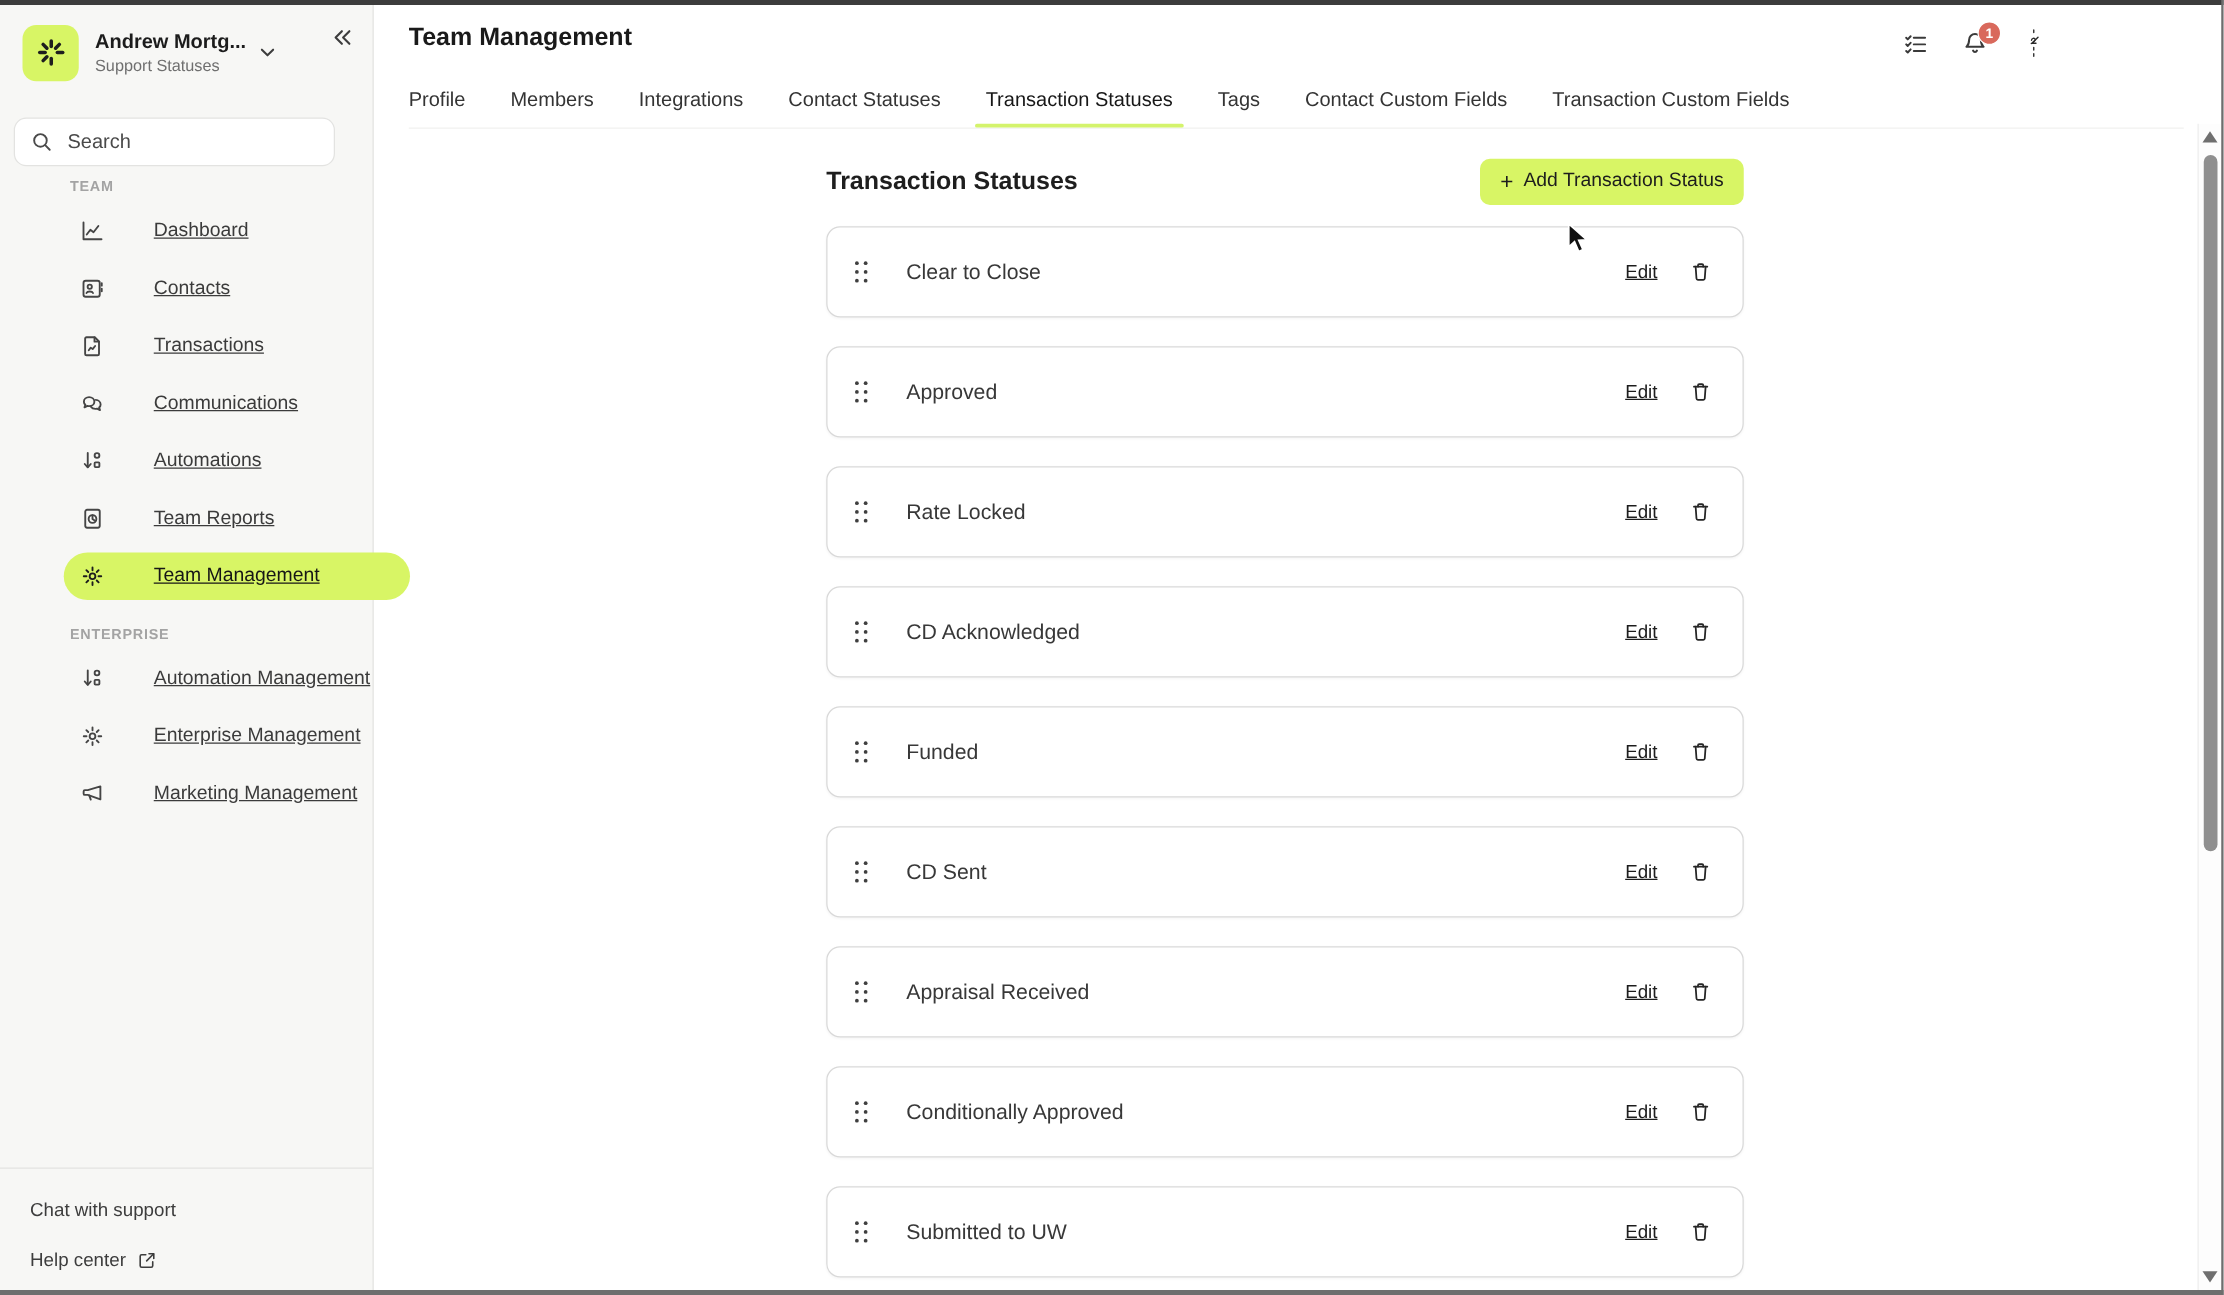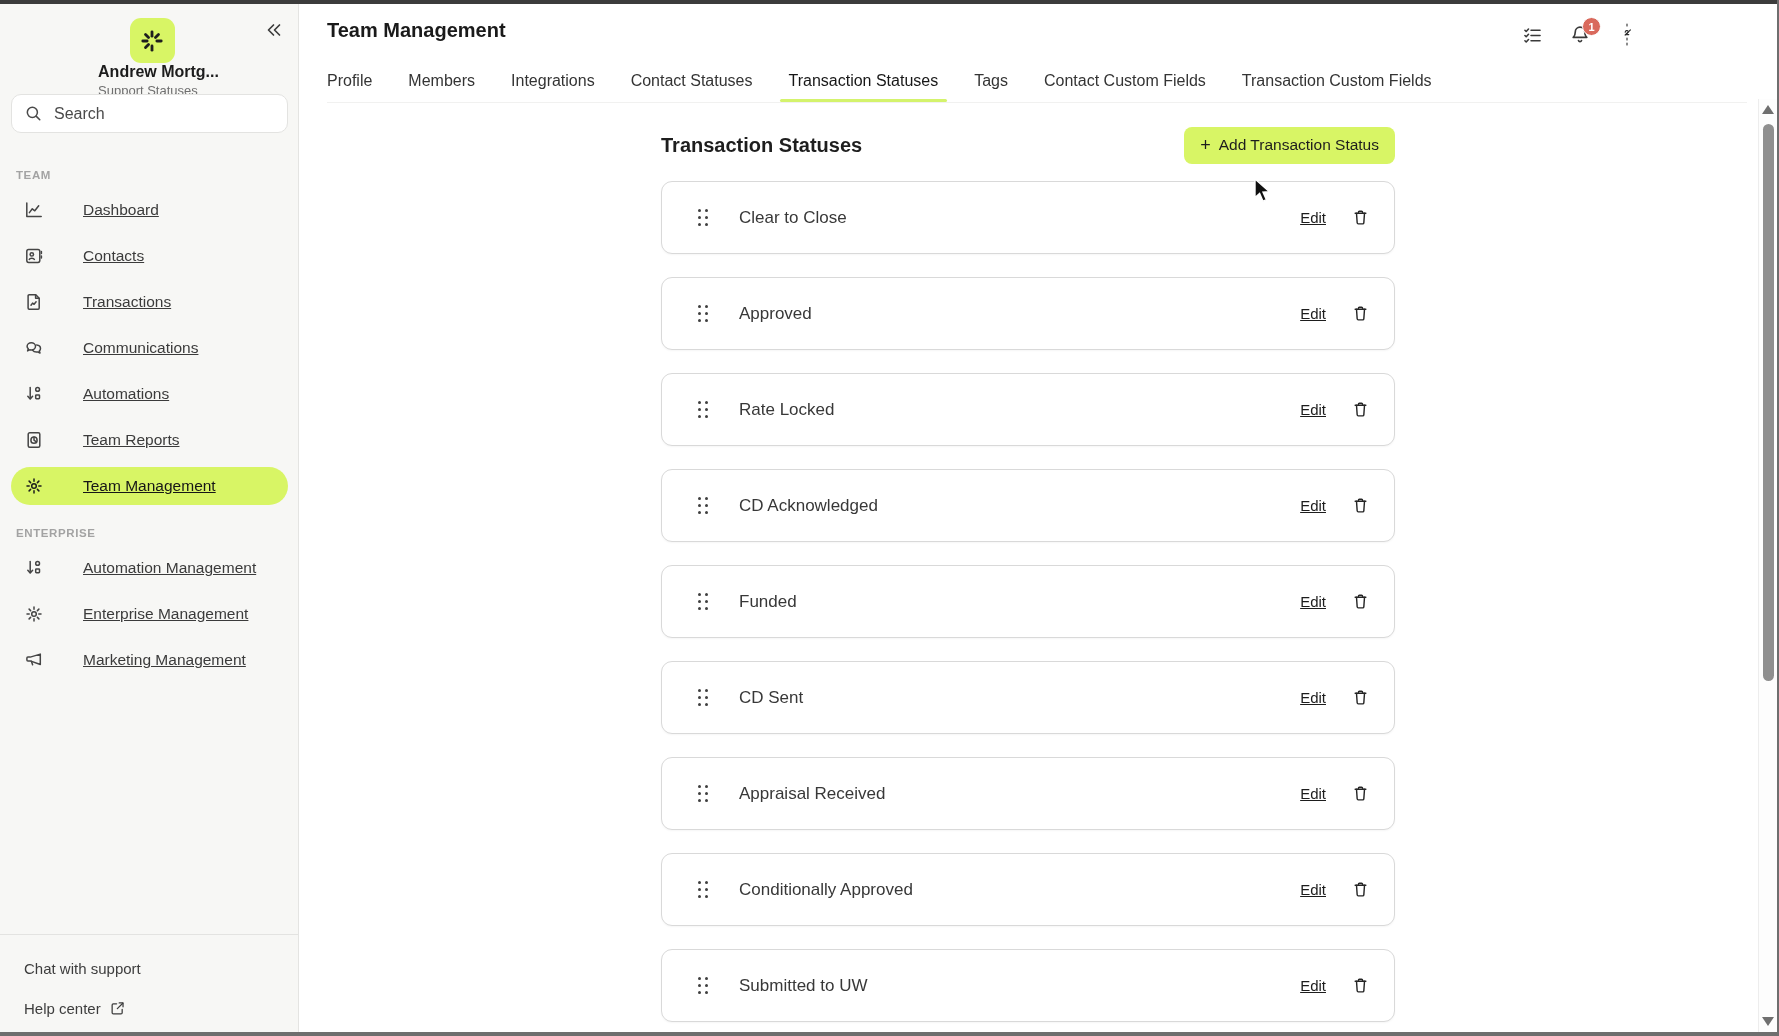--- a/index.html
+++ b/index.html
@@ -5,32 +5,32 @@
   * { margin:0; padding:0; box-sizing:border-box; }
   html,body { width:1779px; height:1036px; font-family:"Liberation Sans", sans-serif; background:#fff; overflow:hidden; }
 
   .window { position:relative; width:1779px; height:1036px; background:#fff; }
   .frame-top { position:absolute; top:0; left:0; right:0; height:4px; background:#3c3c3c; z-index:50; }
   .frame-bottom { position:absolute; bottom:0; left:0; right:0; height:4px; background:#6e6e6e; z-index:50; }
   .frame-right { position:absolute; top:0; bottom:0; right:0; width:2px; background:#6e6e6e; z-index:50; }
 
   
   .sidebar { position:absolute; left:0; top:4px; bottom:4px; width:299px; background:#f7f7f5; border-right:1px solid #e4e4e2; z-index:5; }
-  .workspace { position:absolute; top:14px; left:18px; right:12px; height:48px; display:flex; align-items:center;flex-direction:column; }
+  .workspace { position:absolute; top:14px; left:18px; right:12px; height:48px; display:flex; align-items:center; }
   .logo { width:45px; height:45px; border-radius:11px; background:#d8f565; display:flex; align-items:center; justify-content:center; flex:0 0 auto; }
   .ws-text { margin-left:13px; min-width:0; }
   .ws-name { font-size:16px; font-weight:700; color:#1c1c1c; white-space:nowrap; }
   .ws-sub { font-size:13px; color:#6f6f6f; margin-top:2px; }
   .ws-chevron { margin-left:8px; color:#3d3d3d; display:flex; }
   .collapse-btn { position:absolute; right:14px; top:16px; color:#3d3d3d; display:flex; cursor:pointer; }
 
-  .search-box { position:absolute; top:90px; left:11px; width:277px; height:39px; background:#fff; border:1px solid #e3e3e1; border-radius:10px; display:flex; align-items:center; padding:0 12px; }
+  .search-box { position:absolute; top:90px; left:11px; width:257px; height:39px; background:#fff; border:1px solid #e3e3e1; border-radius:10px; display:flex; align-items:center; padding:0 12px; }
   .search-box .ph { font-size:16px; color:#4a4a4a; margin-left:11px; }
 
-  .nav { position:absolute; top:157px; left:0; right:0; }
+  .nav { position:absolute; top:132px; left:0; right:0;padding-left:40px; }
   .section-label { font-size:11.5px; font-weight:700; letter-spacing:.6px; color:#a3a3a3; padding:8px 0 6px 16px; }
   .section-label.ent { margin-top:14px; }
   .nav-item { height:46px; display:flex; align-items:center; padding-left:24px; cursor:pointer; position:relative; }
   .nav-item .nicon { width:20px; height:20px; display:flex; color:#454545; flex:0 0 auto; }
   .nav-item .nlabel { margin-left:39px; font-size:15.5px; color:#3b3b3b;text-decoration:underline; }
   .nav-item.active { margin:4px 11px; height:38px; width:277px; border-radius:19px; background:#d8f565; padding-left:13px; }
   .nav-item.active .nlabel { color:#161616; font-weight:500; }
   .nav-item.active .nicon { color:#1d1d1d; }
 
   .side-divider { position:absolute; left:0; right:0; top:930px; border-top:1px solid #e3e3e1; }
@@ -51,21 +51,21 @@
   .tab.active::after { content:""; position:absolute; left:-9px; right:-9px; bottom:0; height:3px; border-radius:2px; background:#d4f36c; }
 
   .content { position:absolute; top:99px; left:0; right:19px; bottom:0; overflow:hidden; }
   .content-col { position:absolute; left:361px; top:0; width:734px; }
   .heading-row { margin-top:23px; height:38px; display:flex; align-items:center; justify-content:space-between; }
   .content-heading { font-size:20px; font-weight:700; color:#1e1e1e; }
   .add-btn { height:37px; background:#d8f565; border:none; border-radius:8px; padding:0 16px; display:flex; align-items:center; gap:8px; font-size:15.5px; font-weight:500; color:#1d1d1d; cursor:pointer; font-family:inherit; }
   .add-btn .plus { font-size:18px; font-weight:400; line-height:1; }
 
   .cards { margin-top:17px; display:flex; flex-direction:column; gap:23px; }
-  .card { height:73px; background:#fff; border:1px solid #d9d9d9; border-radius:11px; box-shadow:0 1px 2px rgba(0,0,0,.04); display:flex; align-items:center; padding:0 24px 0 36px; }
+  .card { height:73px; background:#fff; border:1px solid #d9d9d9; border-radius:11px; box-shadow:0 1px 2px rgba(0,0,0,.04); display:flex; align-items:center; padding:0 24px 0 22px; }
   .drag { display:grid; grid-template-columns:repeat(2, 3px); grid-template-rows:repeat(3, 3px); gap:4px; cursor:grab; }
   .drag i { width:3px; height:3px; border-radius:50%; background:#3f3f3f; }
   .card-label { margin-left:31px; font-size:17px; color:#383838; flex:1; }
   .edit-link { font-size:15px; color:#1d1d1d; cursor:pointer; margin-right:25px;text-decoration:underline; }
   .trash { color:#262626; display:flex; cursor:pointer; }
 
   
   .vscroll { position:absolute; top:99px; right:2px; bottom:4px; width:19px; background:#fdfdfd; border-left:1px solid #ededed; z-index:40; }
   .vs-up { position:absolute; top:6px; left:3px; width:0; height:0; border-left:6px solid transparent; border-right:6px solid transparent; border-bottom:9px solid #6f6f6f; }
   .vs-down { position:absolute; bottom:6px; left:3px; width:0; height:0; border-left:6px solid transparent; border-right:6px solid transparent; border-top:9px solid #6f6f6f; }

